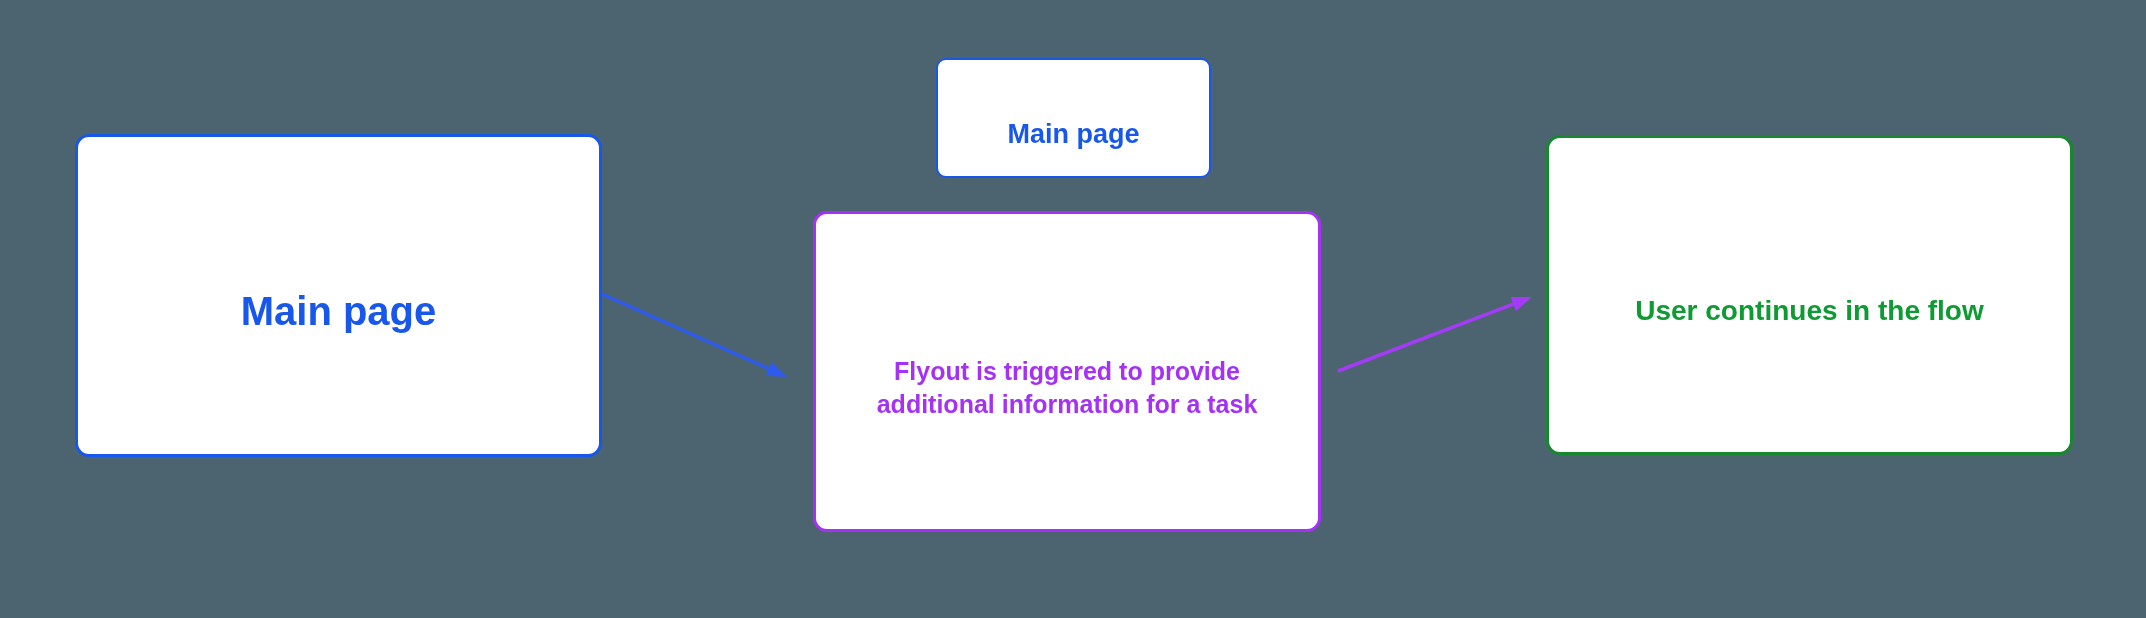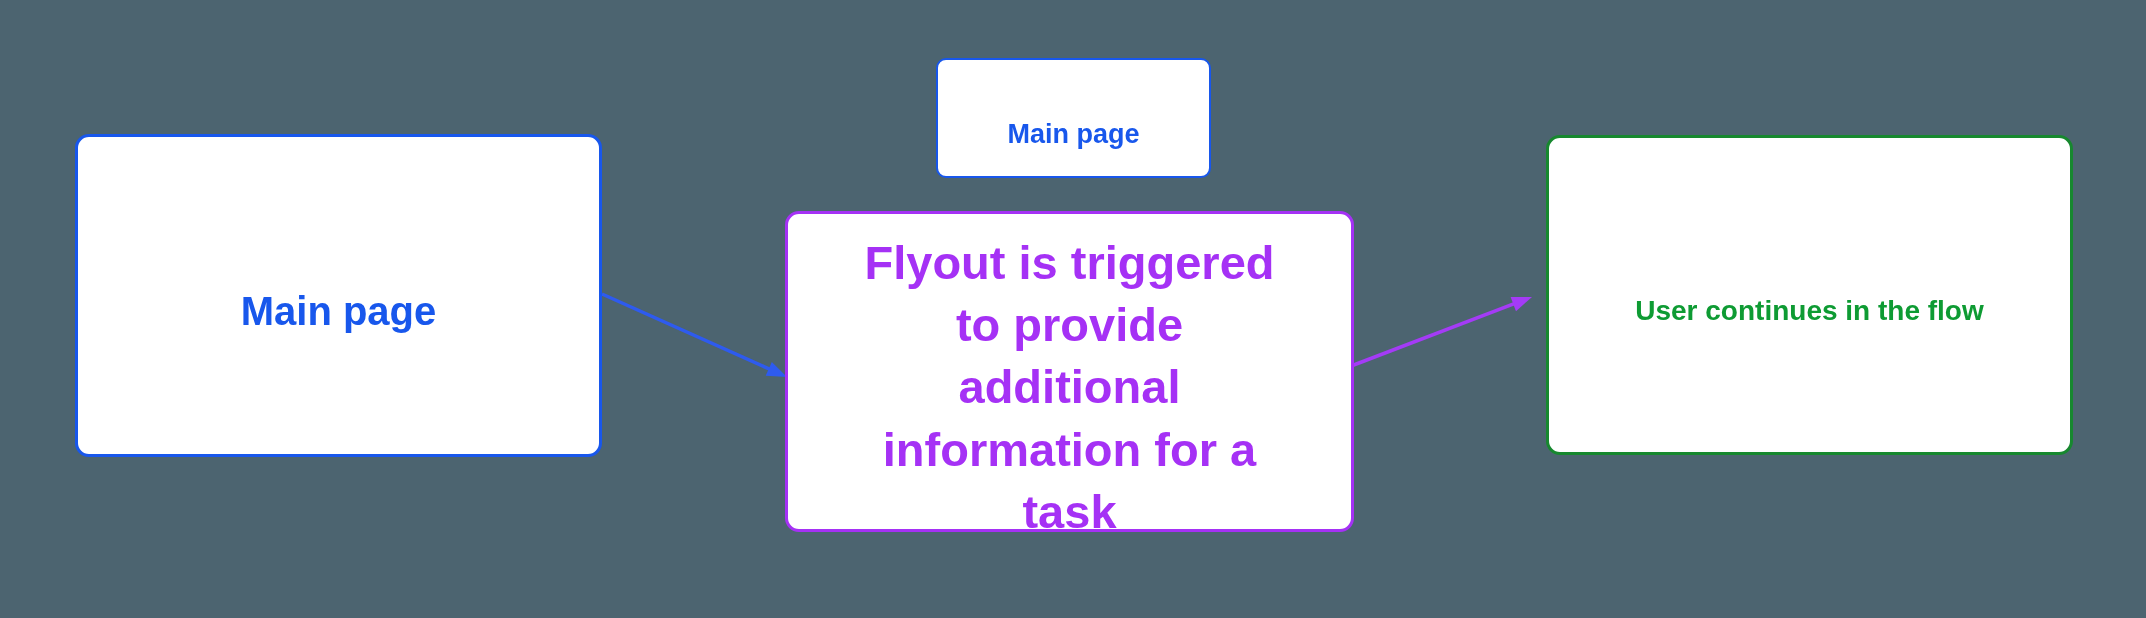--- a/index.html
+++ b/index.html
@@ -41,24 +41,24 @@
     font-size:40px;
   }
   .node-mini{
     left:936px;top:58px;width:275px;height:120px;
     border:2.5px solid var(--blue);
     border-radius:10px;
     color:var(--blue);
     font-size:27px;
   }
   .node-flyout{
-    left:785px;top:211px;width:569px;height:321px;
+    left:813px;top:211px;width:508px;height:321px;
     border:3px solid var(--purple);
     color:var(--purple);
-    font-size:47px;
+    font-size:25px;
     line-height:1.32;
   }
   .node-flyout .label{max-width:420px;}
   .node-continue{
     left:1546px;top:135px;width:527px;height:320px;
     border:3px solid var(--green-border);
     color:var(--green);
     font-size:28px;
   }
   .label{display:block;margin-top:32px;}

